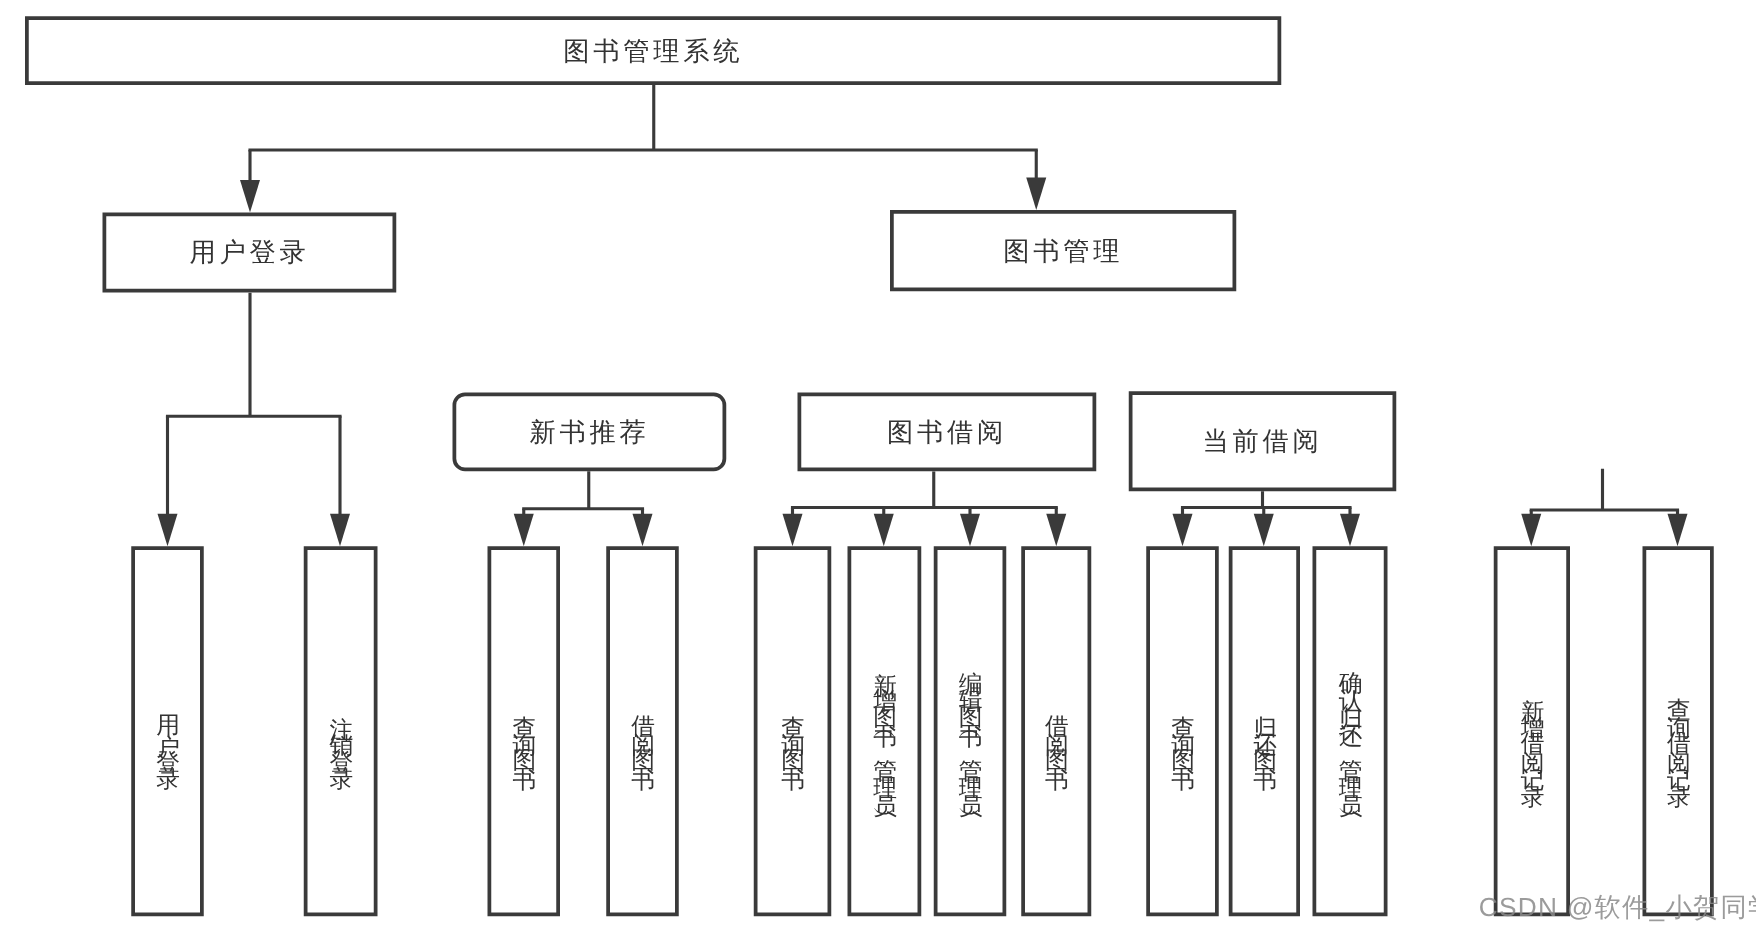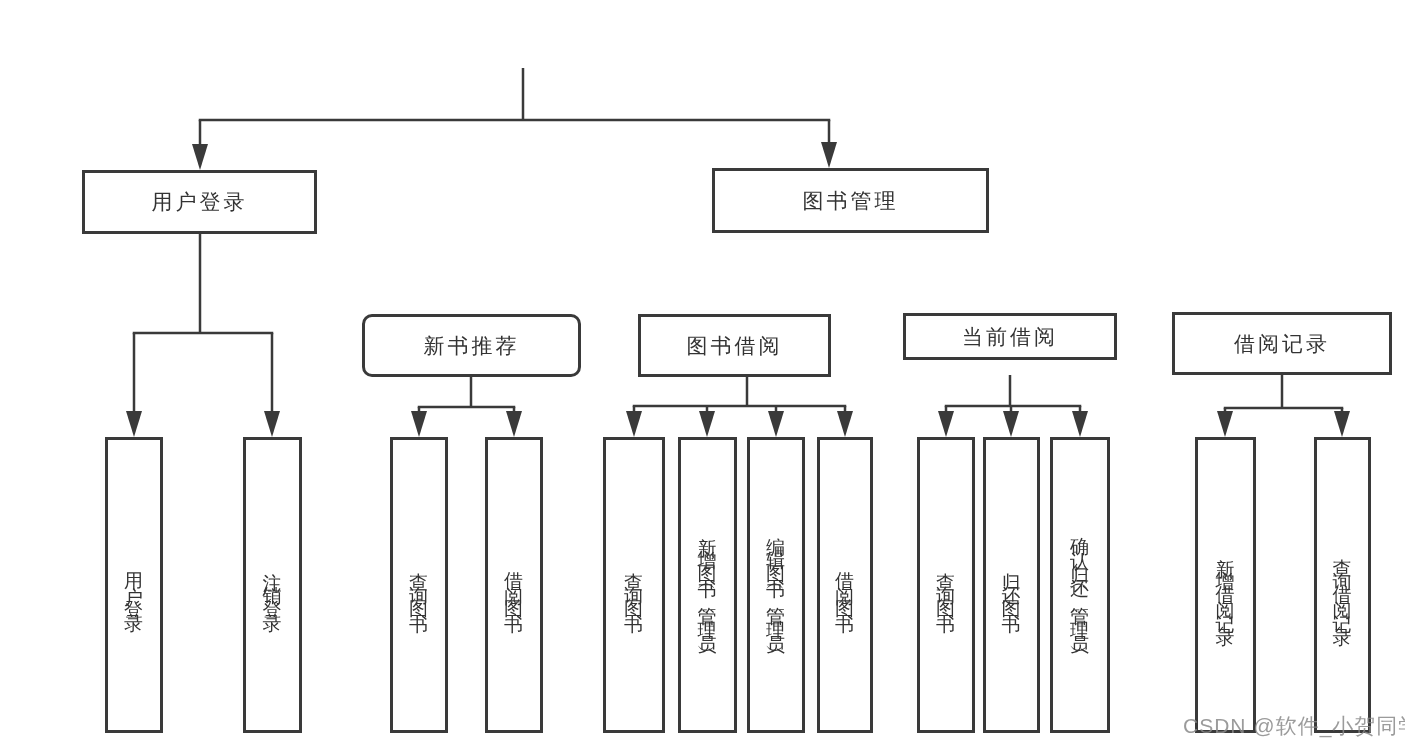--- a/index.html
+++ b/index.html
@@ -47,22 +47,22 @@
     text-orientation: mixed;
     letter-spacing: 14px;
     line-height: 1;
     white-space: nowrap;
   }
   
   #n-root            { left: 20px;   top: 13px;  width: 1005px; height: 55px; }
   #n-user-login      { left: 82px;   top: 170px; width: 235px;  height: 64px; }
   #n-book-mgmt       { left: 712px;  top: 168px; width: 277px;  height: 65px; }
   #n-new-book        { left: 362px;  top: 314px; width: 219px;  height: 63px; border-radius: 10px; }
-  #n-book-borrow     { left: 638px;  top: 314px; width: 193px;  height: 63px; text-align: center; }
-  #n-current-borrow  { left: 903px;  top: 313px; width: 214px;  height: 47px; }
+  #n-book-borrow     { left: 638px;  top: 314px; width: 239px;  height: 63px; text-align: center; }
+  #n-current-borrow  { left: 903px;  top: 313px; width: 214px;  height: 80px; }
   #n-borrow-records  { left: 1172px; top: 312px; width: 220px;  height: 63px; }
   #l-user-login      { left: 105px;  top: 437px; width: 58px; height: 296px; }
   #l-logout          { left: 243px;  top: 437px; width: 59px; height: 296px; }
   #l-rec-query       { left: 390px;  top: 437px; width: 58px; height: 296px; }
   #l-rec-borrow      { left: 485px;  top: 437px; width: 58px; height: 296px; }
   #l-bb-query        { left: 603px;  top: 437px; width: 62px; height: 296px; }
   #l-bb-add          { left: 678px;  top: 437px; width: 59px; height: 296px; }
   #l-bb-edit         { left: 747px;  top: 437px; width: 58px; height: 296px; }
   #l-bb-borrow       { left: 817px;  top: 437px; width: 56px; height: 296px; }
   #l-cb-query        { left: 917px;  top: 437px; width: 58px; height: 296px; }
@@ -134,40 +134,40 @@
       <polygon points="768,411 784,411 776,437"></polygon>
       <polygon points="837,411 853,411 845,437"></polygon>
       <polygon points="938,411 954,411 946,437"></polygon>
       <polygon points="1003,411 1019,411 1011,437"></polygon>
       <polygon points="1072,411 1088,411 1080,437"></polygon>
       <polygon points="1217,411 1233,411 1225,437"></polygon>
       <polygon points="1334,411 1350,411 1342,437"></polygon>
     </g>
   </svg>
 
+  <div id="n-root" class="node hnode">
+    <span>图书管理系统</span>
+  </div>
 
   <div id="n-user-login" class="node hnode">
     <span>用户登录</span>
   </div>
   <div id="n-book-mgmt" class="node hnode">
     <span>图书管理</span>
   </div>
 
   <div id="n-new-book" class="node hnode">
     <span>新书推荐</span>
   </div>
   <div id="n-book-borrow" class="node hnode">
     <span>图书借阅</span>
   </div>
   <div id="n-current-borrow" class="node hnode">
     <span>当前借阅</span>
   </div>
-  <div id="n-borrow-records" class="node hnode">
-    <span>借阅记录</span>
-  </div>
 
   <div id="l-user-login" class="node leaf">
     <span class="vtext">用户登录</span>
   </div>
   <div id="l-logout" class="node leaf">
     <span class="vtext">注销登录</span>
   </div>
   <div id="l-rec-query" class="node leaf">
     <span class="vtext">查询图书</span>
   </div>

